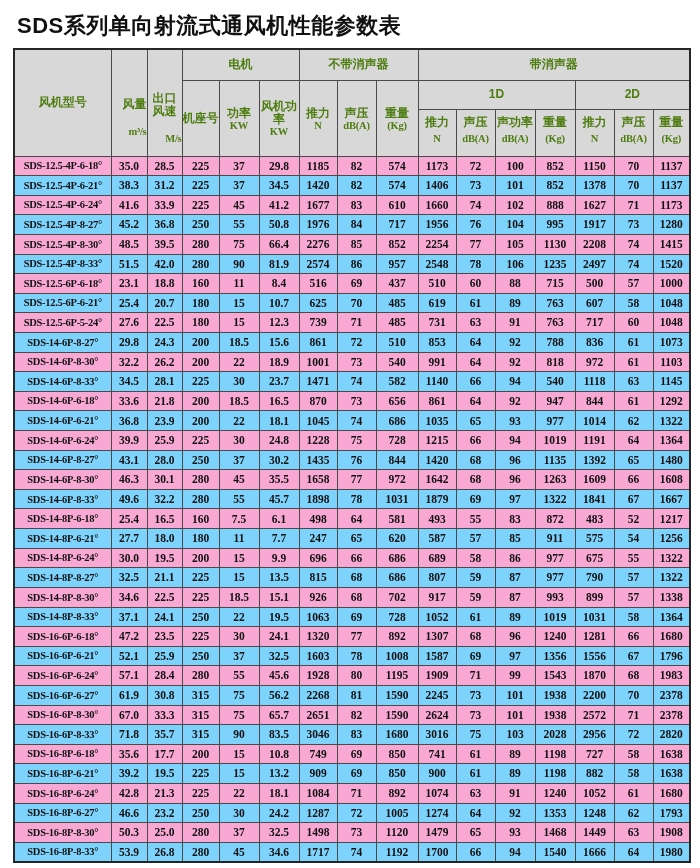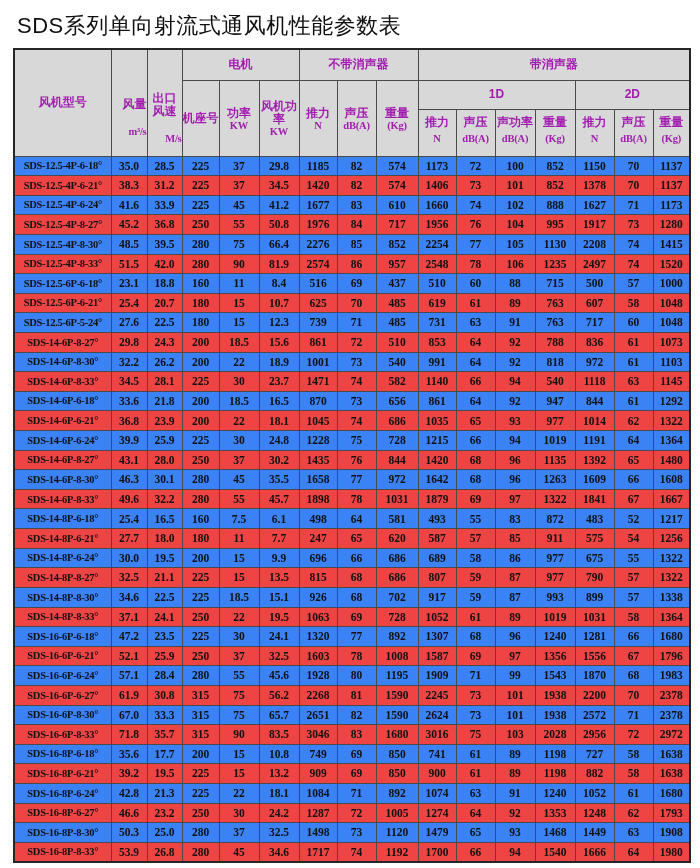--- a/index.html
+++ b/index.html
@@ -3,59 +3,59 @@
 <meta charset="utf-8">
 <style>
   html,body{margin:0;padding:0;}
   body{
     width:700px;height:868px;background:#ffffff;
     font-family:"Liberation Sans", sans-serif;
     -webkit-font-smoothing:antialiased;
   }
   .page-title{
     margin:11px 0 7px 17px;
-    font-size:22px;font-weight:normal;color:#101010;
+    font-size:22px;font-weight:bold;color:#101010;
     letter-spacing:0.5px;
     font-family:"Liberation Sans", sans-serif;
   }
   table.perf{
     border-collapse:collapse;table-layout:fixed;
     margin-left:13px;width:676px;
     border:2px solid #262626;
   }
   table.perf td{
     border:1px solid #4a4a4a;
     text-align:center;vertical-align:middle;
     padding:0;line-height:1.08;
     overflow:hidden;
   }
   thead td{
     background:#d8d8d8;
-    font-weight:bold;font-size:12px;color:#a21caf;
+    font-weight:bold;font-size:12px;color:#4d7c0f;
   }
   tr.hr-a{height:31px;}
   tr.hr-b{height:29px;}
   tr.hr-c{height:47px;}
   .stack{display:flex;flex-direction:column;align-items:center;justify-content:center;}
   .stack .lbl{font-size:12px;font-weight:bold;}
   .stack .unit{
     font-family:"Liberation Serif","DejaVu Serif",serif;
     font-size:10.5px;font-weight:bold;letter-spacing:-0.2px;
   }
   .stack-span3{gap:15px;padding-top:30px;align-items:flex-end;}     
   .stack-span2{padding-top:2px;justify-content:space-between;}      
   .stack-leaf{gap:4px;padding-bottom:5px;}     
   td.model-header{padding-top:10px;font-family:Liberation Serif, serif;}
   td.frame-header{padding-bottom:28px;}
   tbody td{
     font-family:"Liberation Serif","DejaVu Serif",serif;
     font-weight:bold;font-size:11.5px;color:#111111;
   }
-  tbody tr{height:19.61px;background:#ef4444;}
-  tbody tr.g{background:#3b82f6;margin-left:9px;}
+  tbody tr{height:19.61px;background:#7dd3fc;}
+  tbody tr.g{background:#f9a8d4;margin-left:9px;}
   tbody td.model{font-size:10.5px;letter-spacing:-0.3px;}
 </style>
 </head>
 <body>
 
 <div>
   <h1 class="page-title">SDS系列单向射流式通风机性能参数表</h1>
 
   <table class="perf">
     <colgroup>
@@ -707,21 +707,21 @@
           <td>83.5</td>
           <td>3046</td>
           <td>83</td>
           <td>1680</td>
           <td>3016</td>
           <td>75</td>
           <td>103</td>
           <td>2028</td>
           <td>2956</td>
           <td>72</td>
-          <td>2972</td>
+          <td>2820</td>
         </tr>
         <tr class="g">
           <td class="model">SDS-16-8P-6-18°</td>
           <td>35.6</td>
           <td>17.7</td>
           <td>200</td>
           <td>15</td>
           <td>10.8</td>
           <td>749</td>
           <td>69</td>

